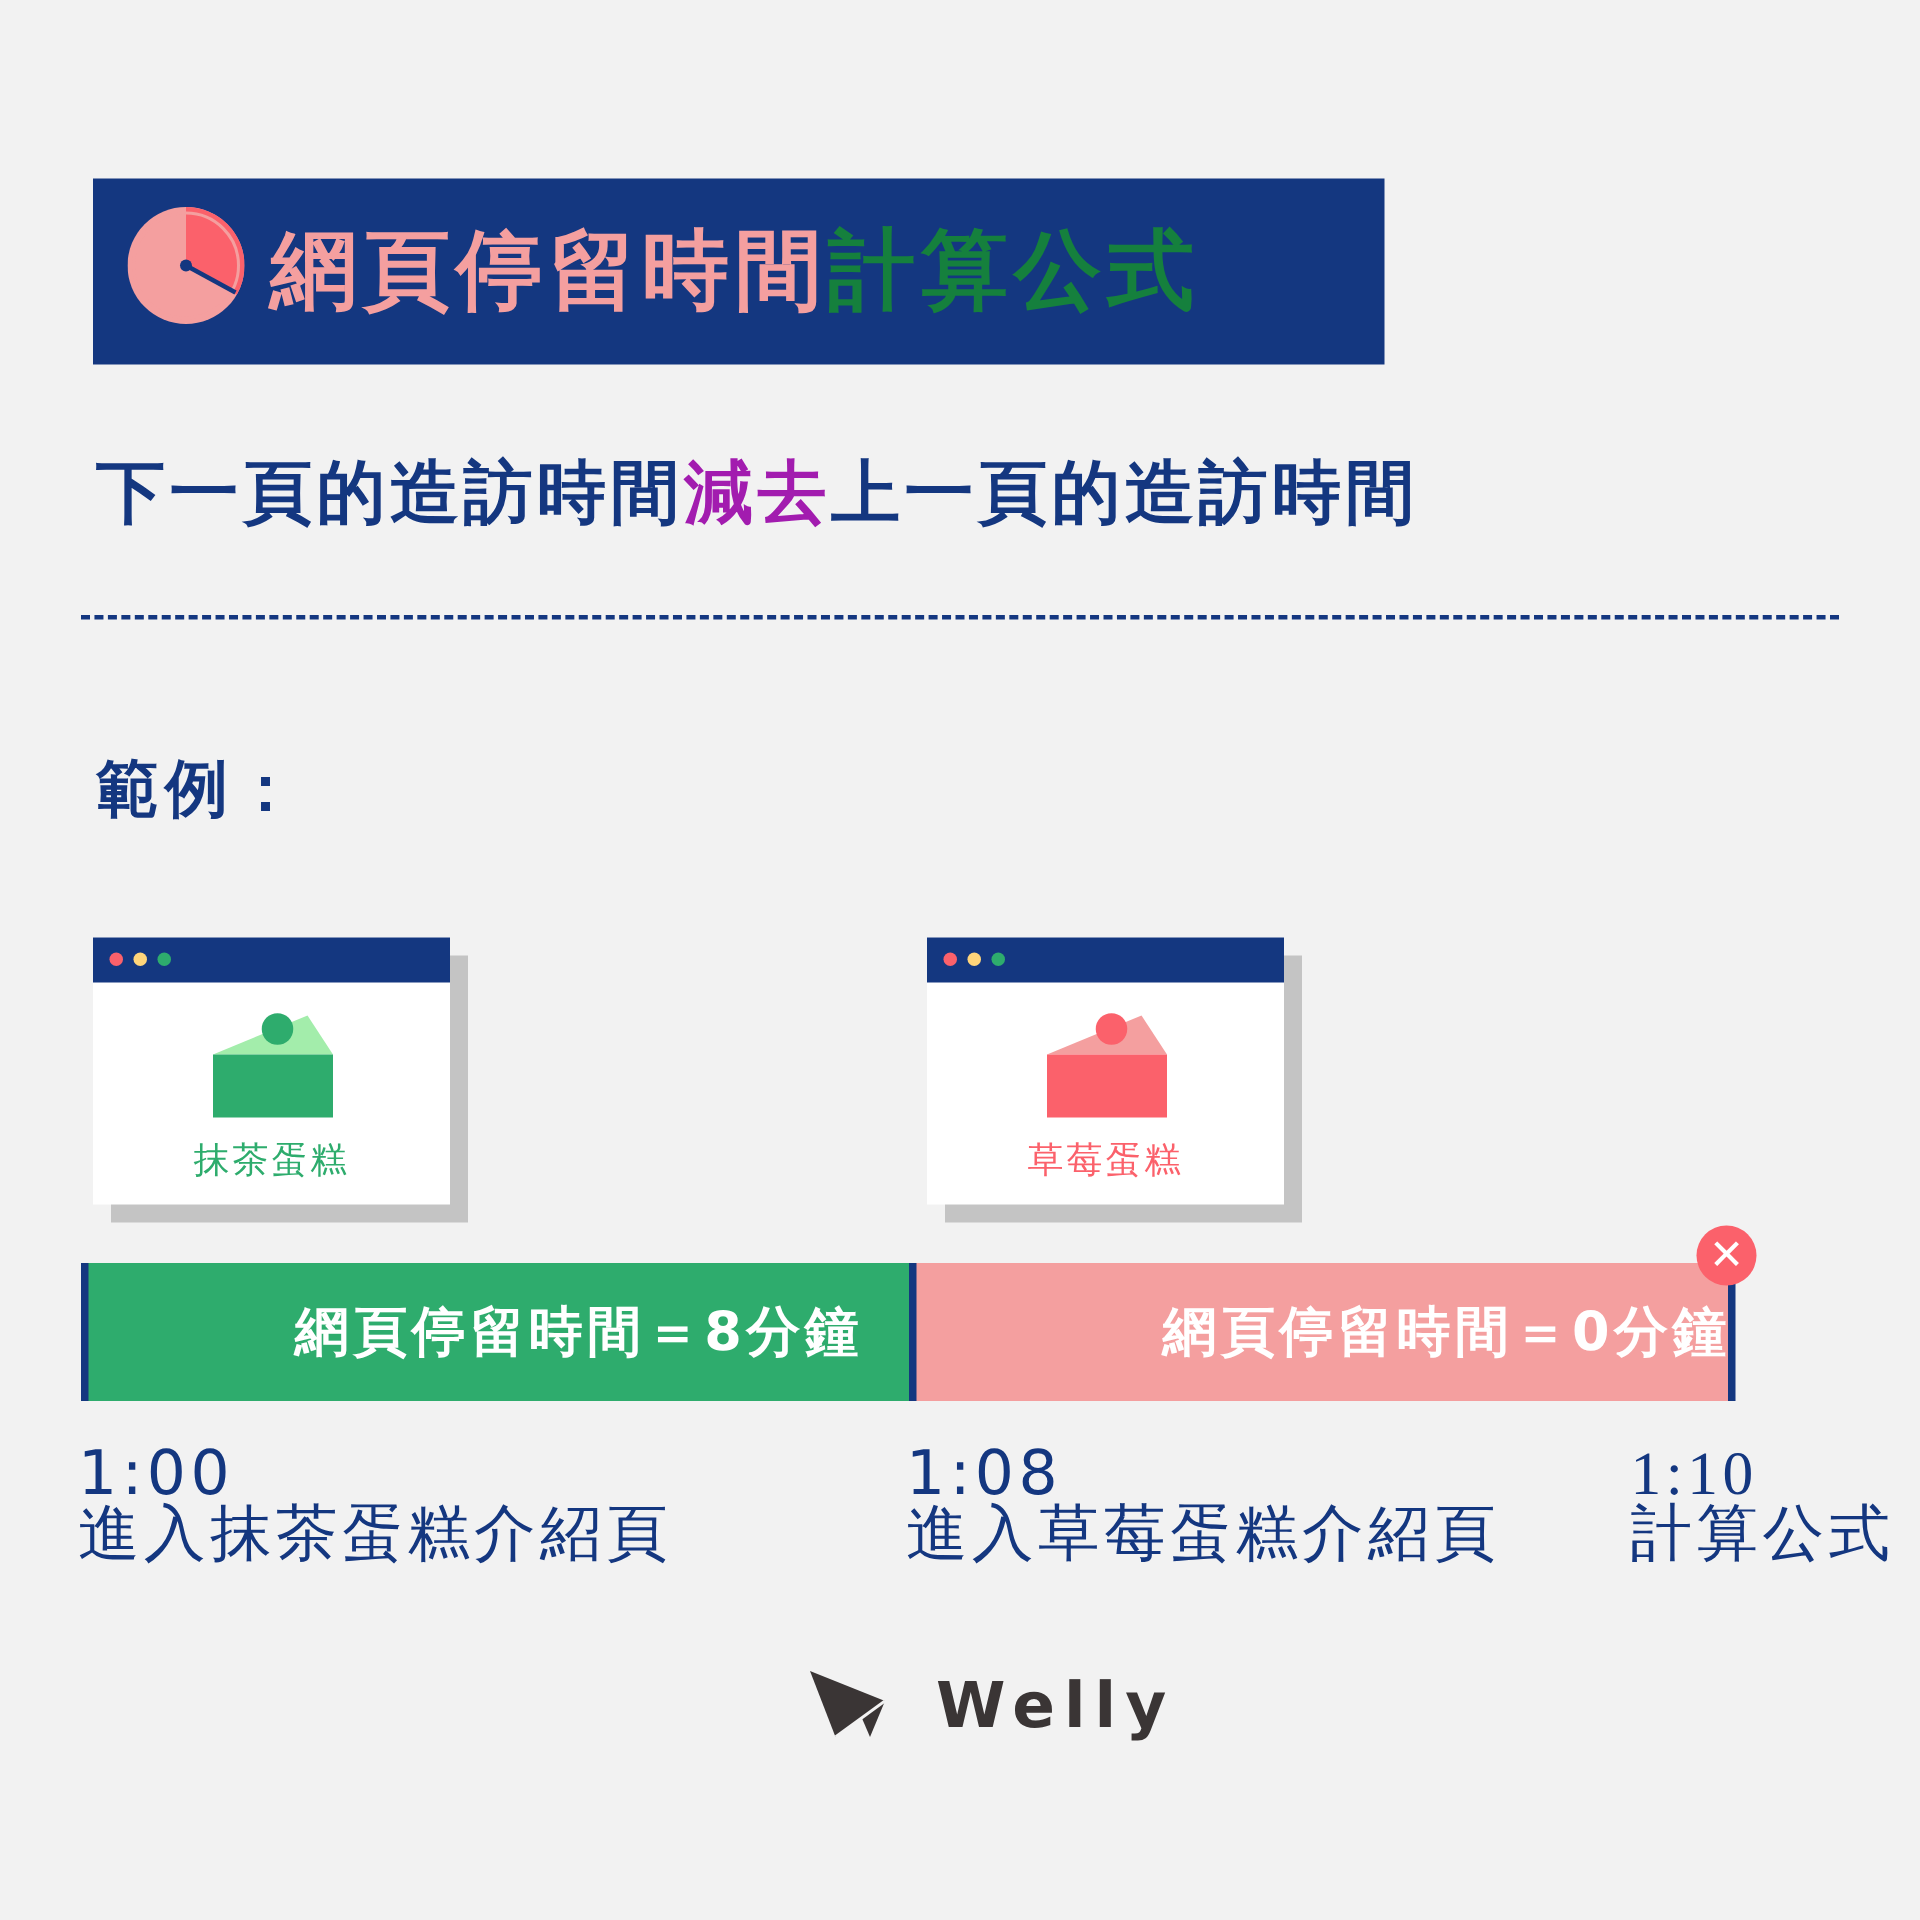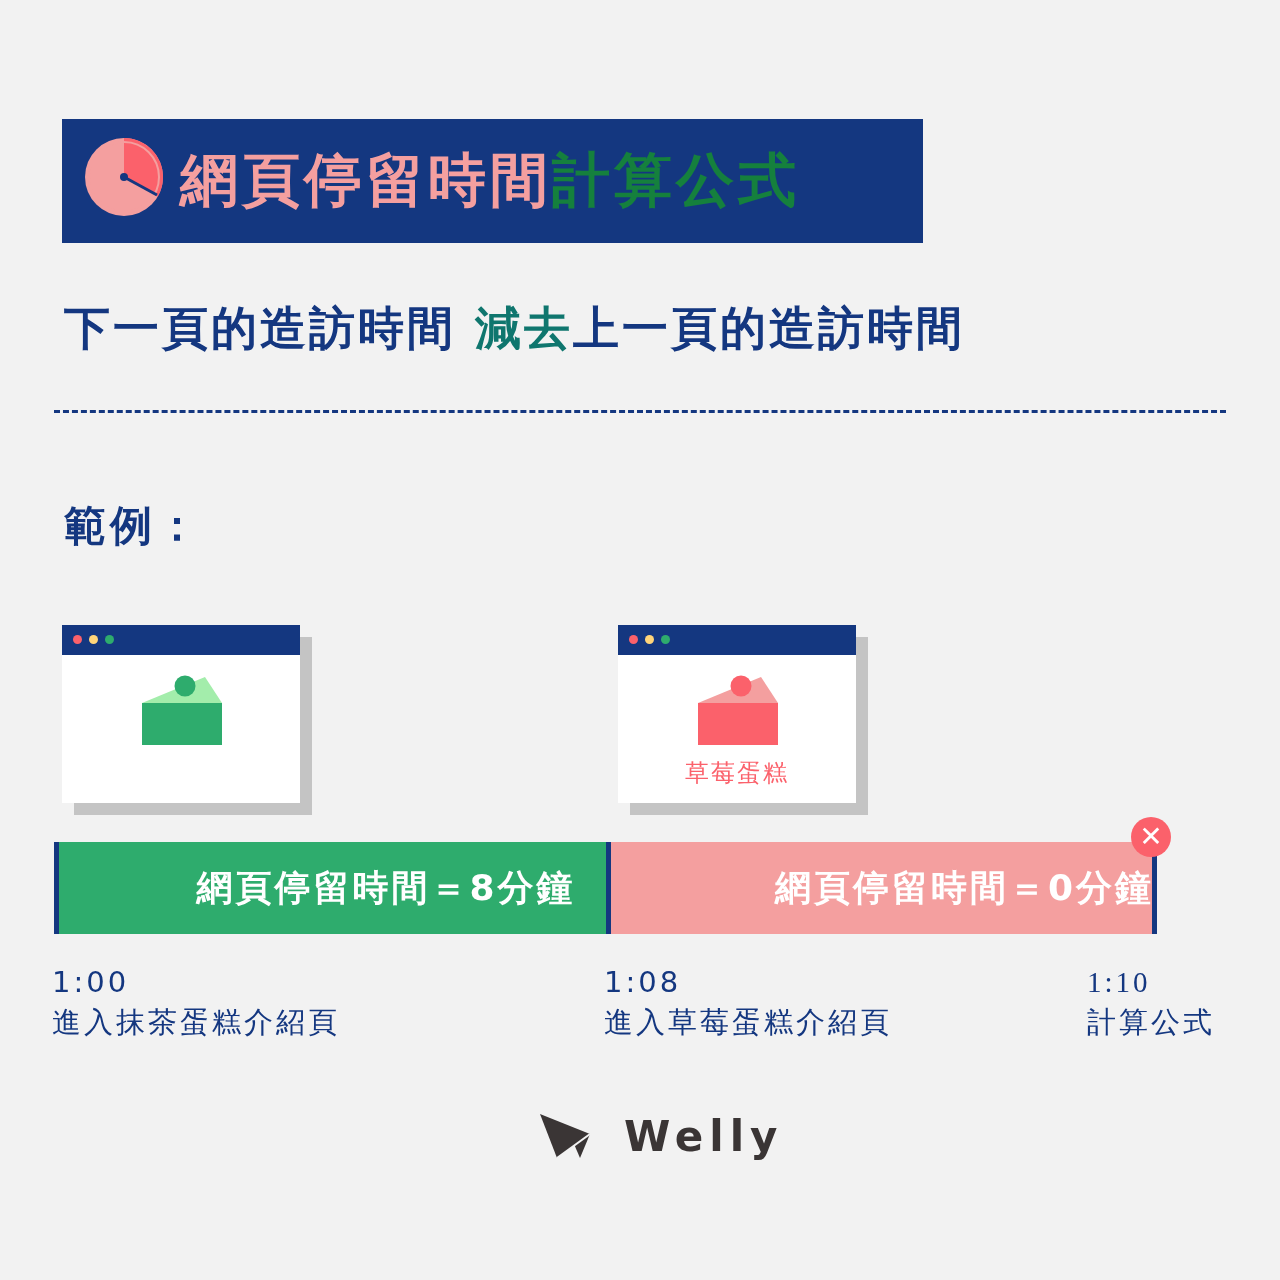--- a/index.html
+++ b/index.html
@@ -3,33 +3,33 @@
 <meta charset="utf-8">
 <style>
   html,body{margin:0;padding:0;}
   body{width:1280px;height:1280px;background:#f2f2f2;position:relative;overflow:hidden;font-family:"DejaVu Sans","Liberation Sans",sans-serif;}
   .banner{position:absolute;left:62px;top:119px;width:861px;height:124px;background:#143780;}
   .clock{position:absolute;left:85px;top:138px;width:78px;height:78px;}
   .title{position:absolute;left:180px;top:145px;font-size:58px;font-weight:bold;letter-spacing:4px;line-height:70px;white-space:nowrap;}
   .title .pink{color:#f49f9f;}
   .title .white{color:#15803d;text-align:center;}
   .subtitle{position:absolute;left:64px;top:298px;font-size:46px;font-weight:bold;color:#143780;letter-spacing:3px;line-height:60px;white-space:nowrap;}
-  .subtitle .red{color:#0f766e;margin-left:19px;}
+  .subtitle .red{color:#a21caf;}
   .dash{position:absolute;left:54px;top:410px;width:1172px;height:0;border-top:3px dashed #143780;}
   .example{position:absolute;left:64px;top:498px;font-size:42px;font-weight:bold;color:#143780;letter-spacing:4px;}
   .win{position:absolute;width:238px;height:178px;}
   .win .shadow{position:absolute;left:12px;top:12px;width:238px;height:178px;background:#c4c4c4;}
   .win .body{position:absolute;left:0;top:0;width:238px;height:178px;background:#fff;}
   .win .bar{position:absolute;left:0;top:0;width:238px;height:30px;background:#143780;}
   .dot{position:absolute;top:10px;width:9px;height:9px;border-radius:50%;}
   .win .label{position:absolute;left:0;width:238px;top:132px;text-align:center;font-size:24px;letter-spacing:2px;}
   .seg{position:absolute;top:842px;height:92px;display:flex;align-items:center;justify-content:center;color:#fff;font-size:36px;letter-spacing:3px;font-weight:bold;}
   .vline{position:absolute;top:842px;width:5px;height:92px;background:#143780;}
   .xbtn{position:absolute;left:1131px;top:817px;width:40px;height:40px;border-radius:50%;background:#fb616b;color:#fff;font-size:28px;font-weight:bold;text-align:center;line-height:40px;}
-  .tl{position:absolute;color:#143780;font-size:29px;letter-spacing:3px;line-height:40px;}
+  .tl{position:absolute;color:#143780;font-size:41px;letter-spacing:3px;line-height:40px;}
   .logo{position:absolute;left:540px;top:1112px;display:flex;align-items:center;gap:34px;}
   .logo .wordmark{font-size:42px;font-weight:bold;color:#3a3535;letter-spacing:6px;}
 </style>
 </head>
 <body>
 
 <div class="banner"></div>
 <svg class="clock" viewBox="0 0 78 78">
   <circle cx="39" cy="39" r="39" fill="#f49f9f"></circle>
   <path d="M39 39 L39 0 A39 39 0 0 1 72.8 58.5 Z" fill="#fb616b"></path>
@@ -55,20 +55,21 @@
   <div class="bar">
     <span class="dot" style="left:11px;background:#fb616b"></span>
     <span class="dot" style="left:27px;background:#ffd57a"></span>
     <span class="dot" style="left:43px;background:#2eac6d"></span>
   </div>
   <svg style="position:absolute;left:80px;top:50px" width="82" height="72" viewBox="0 0 82 72">
     <polygon points="0,28 63,2 80,28" fill="#a3edab"></polygon>
     <rect x="0" y="28" width="80" height="42" fill="#2eac6d"></rect>
     <circle cx="43" cy="11" r="10.5" fill="#2eac6d"></circle>
   </svg>
+  <div class="label" style="color:#2eac6d">抹茶蛋糕</div>
 </div>
 
 <div class="win" style="left:618px;top:625px;">
   <div class="shadow"></div>
   <div class="body"></div>
   <div class="bar">
     <span class="dot" style="left:11px;background:#fb616b"></span>
     <span class="dot" style="left:27px;background:#ffd57a"></span>
     <span class="dot" style="left:43px;background:#2eac6d"></span>
   </div>

